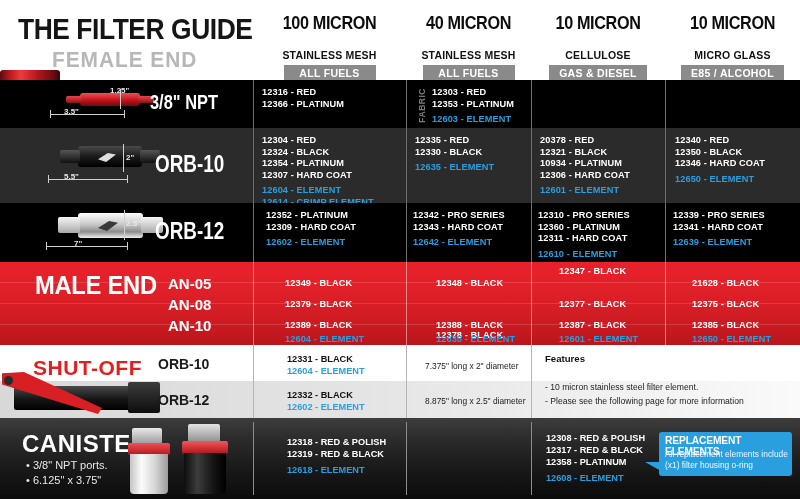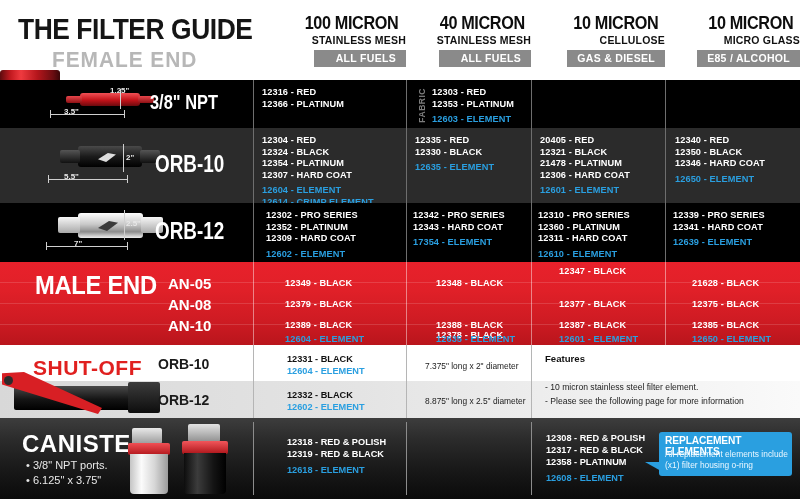--- a/index.html
+++ b/index.html
@@ -19,28 +19,28 @@
     font-size:30px; font-weight:bold; letter-spacing:-0.5px;
     color:#151515; transform:scaleX(0.88); transform-origin:left center;
     font-family:"Liberation Sans", sans-serif;
   }
   .female-end-title {
     position:absolute; left:52px; top:47px;
     font-size:22px; font-weight:bold; letter-spacing:1px;
     color:#b7b7b7; transform:scaleX(0.95); transform-origin:left center;
   }
 
-  .col-head { position:absolute; top:14px; text-align:right; }
+  .col-head { position:absolute; top:14px; text-align:center; }
   .col-head .micron {
     font-size:18px; font-weight:bold; color:#0d0d0d; letter-spacing:-0.4px;
     transform:scaleX(0.9); line-height:19px;
   }
   .col-head .sub {
     font-size:10.5px; font-weight:bold; color:#111; letter-spacing:0.2px;
-    margin-top:1px; line-height:12px;
+    margin-top:16px; line-height:12px;
   }
   .col-head .fuelchip {
     display:inline-block; margin-top:4px; padding:2px 10px 2px 10px;
     background:#8a8a8a; color:#fff; font-size:10.5px; font-weight:bold;
     letter-spacing:0.3px; line-height:13px; min-width:92px;
   }
 
   
   .dark-body { position:absolute; left:0; top:80px; width:800px; height:182px; background:#000; }
   .row { position:absolute; left:0; width:800px; }
@@ -229,23 +229,23 @@
 
       <div class="vdiv" style="left:406px;"></div>
       <div class="cell" style="left:415px; width:116px;">
         <div class="pn">12335 - RED</div>
         <div class="pn">12330 - BLACK</div>
         <div class="pn elem spacer">12635 - ELEMENT</div>
       </div>
 
       <div class="vdiv" style="left:531px;"></div>
       <div class="cell" style="left:540px; width:125px;">
-        <div class="pn">20405 - RED</div>
+        <div class="pn">20378 - RED</div>
         <div class="pn">12321 - BLACK</div>
-        <div class="pn">21478 - PLATINUM</div>
+        <div class="pn">10934 - PLATINUM</div>
         <div class="pn">12306 - HARD COAT</div>
         <div class="pn elem spacer">12601 - ELEMENT</div>
       </div>
 
       <div class="vdiv" style="left:665px;"></div>
       <div class="cell" style="left:675px; width:125px;">
         <div class="pn">12340 - RED</div>
         <div class="pn">12350 - BLACK</div>
         <div class="pn">12346 - HARD COAT</div>
         <div class="pn elem spacer">12650 - ELEMENT</div>
@@ -264,31 +264,30 @@
         <div class="dim-line" style="left:46px; top:39px; width:1px; height:8px;"></div>
         <div class="dim-line" style="left:127px; top:39px; width:1px; height:8px;"></div>
         <div class="dim-text" style="left:74px; top:36px;">7"</div>
         <div class="dim-line" style="left:124px; top:7px; width:1px; height:30px;"></div>
         <div class="dim-text" style="left:126px; top:16px;">2.5"</div>
         <div class="prod-name" style="left:155px; top:15px; font-size:23px;">ORB-12</div>
       </div>
 
       <div class="vdiv" style="left:253px;"></div>
       <div class="cell" style="left:266px; width:140px;">
-        <div class="pn">12302 - PRO SERIES</div>
         <div class="pn">12352 - PLATINUM</div>
         <div class="pn">12309 - HARD COAT</div>
         <div class="pn elem spacer">12602 - ELEMENT</div>
       </div>
 
       <div class="vdiv" style="left:406px;"></div>
       <div class="cell" style="left:413px; width:118px;">
         <div class="pn">12342 - PRO SERIES</div>
         <div class="pn">12343 - HARD COAT</div>
-        <div class="pn elem spacer">17354 - ELEMENT</div>
+        <div class="pn elem spacer">12642 - ELEMENT</div>
       </div>
 
       <div class="vdiv" style="left:531px;"></div>
       <div class="cell" style="left:538px; width:127px;">
         <div class="pn">12310 - PRO SERIES</div>
         <div class="pn">12360 - PLATINUM</div>
         <div class="pn">12311 - HARD COAT</div>
         <div class="pn elem spacer">12610 - ELEMENT</div>
       </div>
 

